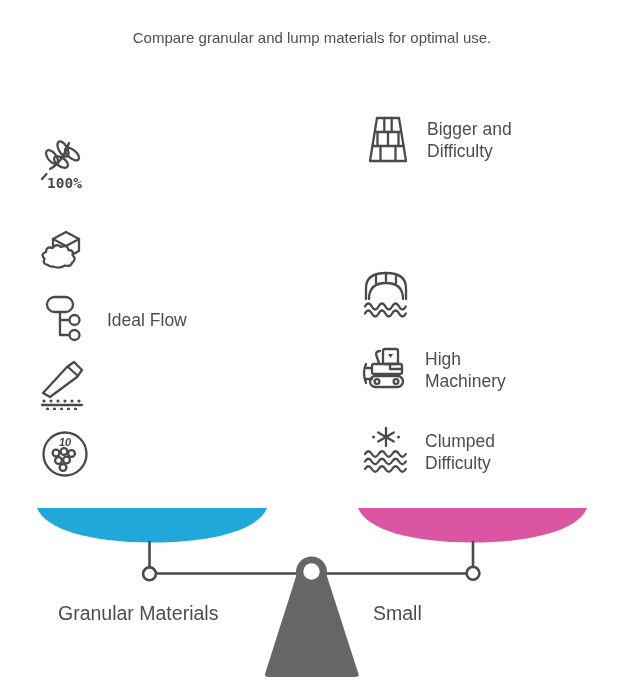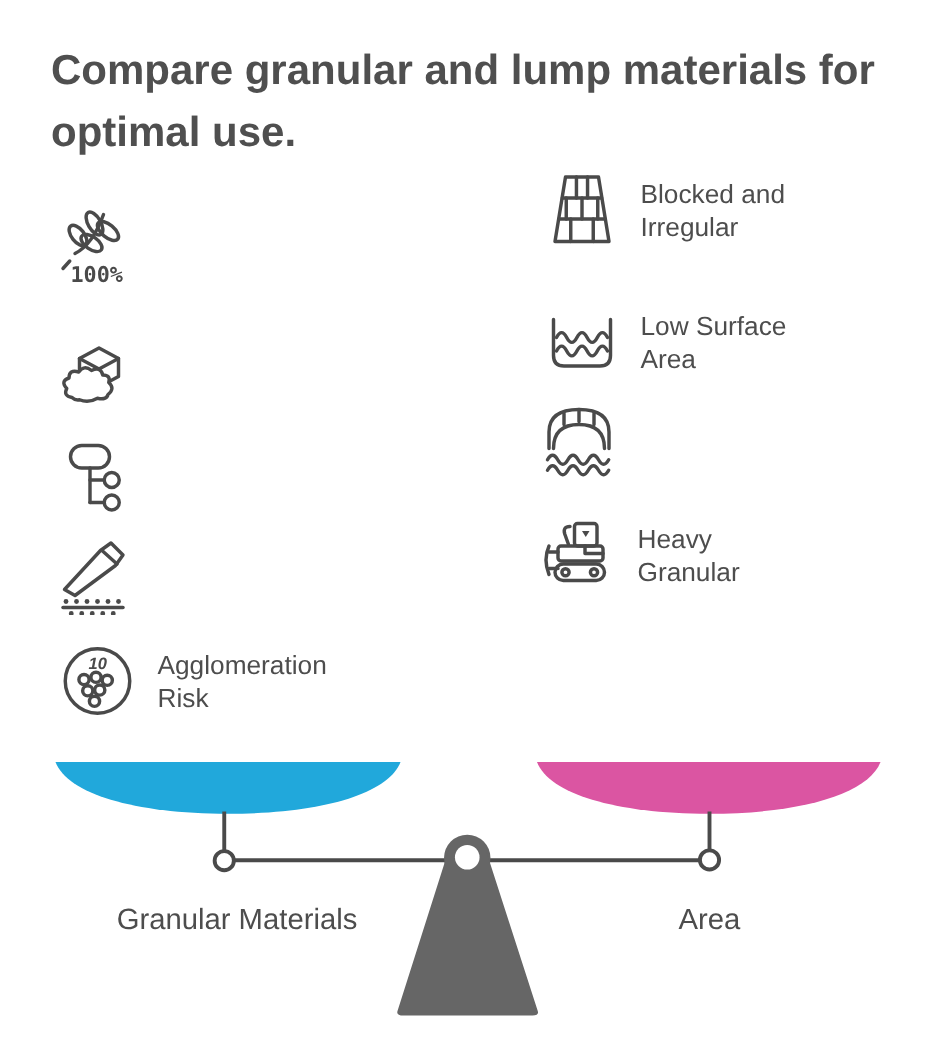--- a/index.html
+++ b/index.html
@@ -1,29 +1,29 @@
 <!DOCTYPE html>
 <html style="--icon: #4a4a4a; --text: #4d4d4d; --title: #4f4f4f;"><head>
 <meta charset="utf-8">
 <style>
   html,body{margin:0;padding:0;background:#ffffff;font-family:"Liberation Sans",sans-serif;}
   .stage{position:relative;width:624px;height:691px;background:#fff;overflow:hidden;margin:0 auto;}
   .title{position:absolute;top:27px;left:50%;transform:translateX(-50%);width:556px;
-         text-align:left;font-size:28px;font-weight:bold;line-height:1.45;
+         text-align:center;font-size:15px;font-weight:normal;line-height:1.45;
          color:var(--title,#4f4f4f);}
   .item{position:absolute;display:flex;align-items:center;gap:11px;}
   .item svg.icon{width:56px;height:56px;flex:0 0 56px;stroke:var(--icon,#4a4a4a);fill:none;
                  stroke-width:2.3;stroke-linecap:round;stroke-linejoin:round;}
   .icon .fill{fill:var(--icon,#4a4a4a);stroke:none;}
   .icon .white{fill:#ffffff;}
   .icon text{stroke:none;fill:var(--icon,#4a4a4a);}
   .item .label{font-size:17.5px;line-height:1.28;color:var(--text,#4d4d4d);}
   .nowrap{white-space:nowrap;}
   .scale-svg{position:absolute;left:0;top:0;width:624px;height:691px;pointer-events:none;}
-  .scale-label{position:absolute;top:602px;width:200px;text-align:center;font-size:19.5px;
+  .scale-label{position:absolute;top:602px;width:200px;text-align:left;font-size:19.5px;
                color:var(--text,#4d4d4d);}
   #granular-label{left:58px;}
   #lumps-label{left:373px;}
 </style>
 </head>
 <body>
 
 <div class="stage">
 
   <div class="title">Compare granular and lump materials for optimal use.</div>
@@ -51,20 +51,21 @@
 
   <div class="item" style="left:40px;top:292px">
     <svg class="icon" viewBox="0 0 56 56">
       <rect x="7" y="5" width="26" height="15" rx="7.5"></rect>
       <path d="M20 20 V43"></path>
       <path d="M20 28 H29"></path>
       <circle cx="34.5" cy="28" r="5"></circle>
       <path d="M20 43 H29"></path>
       <circle cx="34.5" cy="43" r="5"></circle>
     </svg>
+    <div class="label nowrap">Ideal Flow</div>
   </div>
 
   <div class="item" style="left:38px;top:354px">
     <svg class="icon" viewBox="0 0 56 56">
       <path d="M5 39 L29 13 L36 8 L44 16 L39 23 L12 43 Z"></path>
       <path d="M30 13 L40 22"></path>
       <circle class="fill" cx="6" cy="47" r="1.6"></circle>
         <circle class="fill" cx="13" cy="47" r="1.6"></circle>
       <circle class="fill" cx="20" cy="47" r="1.6"></circle>
         <circle class="fill" cx="27" cy="47" r="1.6"></circle>
@@ -83,41 +84,32 @@
     <svg class="icon" viewBox="0 0 56 56">
       <circle cx="27" cy="28" r="21.5"></circle>
       <text x="21" y="20" font-size="11" font-style="italic" font-weight="bold">10</text>
       <circle cx="18" cy="27" r="3.4"></circle>
         <circle cx="26" cy="25.5" r="3.4"></circle>
         <circle cx="33.5" cy="27.5" r="3.4"></circle>
       <circle cx="20.5" cy="34.5" r="3.4"></circle>
         <circle cx="28.5" cy="34" r="3.4"></circle>
       <circle cx="25" cy="41.5" r="3.4"></circle>
     </svg>
-    <div class="label" style="width:135px">Agglomeration Risk</div>
   </div>
 
   <div class="item" style="left:360px;top:112px">
     <svg class="icon" viewBox="0 0 56 56">
       <path d="M17 6 H39 L46 49 H10 Z"></path>
       <path d="M14.9 20 H41.1"></path>
       <path d="M12.6 34 H43.4"></path>
       <path d="M24.3 6 V20 M31.7 6 V20 M17.5 20 V34 M28 20 V34 M38.5 20 V34 M20.5 34 V49 M35.5 34 V49"></path>
     </svg>
-    <div class="label" style="width:108px">Blocked and Irregular</div>
+    <div class="label" style="width:108px">Bigger and Difficulty</div>
   </div>
 
-  <div class="item" style="left:360px;top:200px">
-    <svg class="icon" viewBox="0 0 56 56">
-      <path d="M9 13 V37 Q9 44 16 44 H40 Q47 44 47 37 V13"></path>
-      <path d="M11 25 q3.4 -6.5 6.8 0 q3.4 6.5 6.8 0 q3.4 -6.5 6.8 0 q3.4 6.5 6.8 0 q3.4 -6.5 6.8 0"></path>
-      <path d="M11 34 q3.4 -6.5 6.8 0 q3.4 6.5 6.8 0 q3.4 -6.5 6.8 0 q3.4 6.5 6.8 0 q3.4 -6.5 6.8 0"></path>
-    </svg>
-    <div class="label" style="width:120px">Low Surface Area</div>
-  </div>
 
   <div class="item" style="left:358px;top:268px">
     <svg class="icon" viewBox="0 0 56 56">
       <path d="M8 31 V20 Q8 5 28 5 Q48 5 48 20 V31"></path>
       <path d="M18 7.6 V15 M28 5 V13 M38 7.6 V15"></path>
       <path d="M11 31 Q11 15 28 15 Q45 15 45 31"></path>
       <path d="M7 38.5 q3.4 -6 6.8 0 q3.4 6 6.8 0 q3.4 -6 6.8 0 q3.4 6 6.8 0 q3.4 -6 6.8 0 q3.4 6 6.8 0"></path>
       <path d="M7 45.5 q3.4 -6 6.8 0 q3.4 6 6.8 0 q3.4 -6 6.8 0 q3.4 6 6.8 0 q3.4 -6 6.8 0 q3.4 6 6.8 0"></path>
     </svg>
   </div>
@@ -128,37 +120,48 @@
       <path class="fill" d="M30 12 h5 l-2.5 4 Z"></path>
       <path d="M22 9 Q17 9 18.5 14 L21 21"></path>
       <rect x="14" y="22" width="30" height="10" rx="2"></rect>
       <path d="M32 22 V27 H44"></path>
       <rect x="12" y="34" width="33" height="11" rx="5.5"></rect>
       <circle cx="19" cy="39.5" r="2.4"></circle>
       <circle cx="38" cy="39.5" r="2.4"></circle>
       <path d="M8 22 Q4 31 8 41"></path>
       <path d="M8 26 H14 M8 37 H14"></path>
     </svg>
-    <div class="label" style="width:112px">Heavy Granular</div>
+    <div class="label" style="width:112px">High Machinery</div>
   </div>
 
+  <div class="item" style="left:358px;top:424px">
+    <svg class="icon" viewBox="0 0 56 56">
+      <path d="M28 4 V22 M20.2 8.5 L35.8 17.5 M35.8 8.5 L20.2 17.5"></path>
+      <circle class="fill" cx="15.5" cy="13" r="1.5"></circle>
+      <circle class="fill" cx="40.5" cy="13" r="1.5"></circle>
+      <path d="M7 30 q3.4 -5.5 6.8 0 q3.4 5.5 6.8 0 q3.4 -5.5 6.8 0 q3.4 5.5 6.8 0 q3.4 -5.5 6.8 0 q3.4 5.5 6.8 0"></path>
+      <path d="M7 37.5 q3.4 -5.5 6.8 0 q3.4 5.5 6.8 0 q3.4 -5.5 6.8 0 q3.4 5.5 6.8 0 q3.4 -5.5 6.8 0 q3.4 5.5 6.8 0"></path>
+      <path d="M7 45 q3.4 -5.5 6.8 0 q3.4 5.5 6.8 0 q3.4 -5.5 6.8 0 q3.4 5.5 6.8 0 q3.4 -5.5 6.8 0 q3.4 5.5 6.8 0"></path>
+    </svg>
+    <div class="label" style="width:112px">Clumped Difficulty</div>
+  </div>
 
   <svg class="scale-svg" viewBox="0 0 624 691">
     <path d="M37 508 H267 C259 529 215 542.5 152 542.5 C89 542.5 45 529 37 508 Z" fill="#21a8db"></path>
     <path d="M358 508 H587 C579 529 535 542.5 472.5 542.5 C410 542.5 366 529 358 508 Z" fill="#db55a2"></path>
     <g fill="none" stroke-width="2.6" stroke="#4a4a4a">
       <path d="M149.5 541 V567"></path>
       <path d="M473 541 V566.5"></path>
       <path d="M149.5 573.5 H473"></path>
       <circle cx="149.5" cy="573.8" r="6.4" fill="#ffffff"></circle>
       <circle cx="473" cy="573.3" r="6.4" fill="#ffffff"></circle>
     </g>
     <g fill="#666666">
       <circle cx="311.5" cy="572" r="15.5"></circle>
       <path d="M265 674 L299 567 L324 567 L358.5 674 Q359.5 677 355 677 H269 Q264 677 265 674 Z"></path>
       <circle cx="311.5" cy="571.5" r="8.2" fill="#ffffff"></circle>
     </g>
   </svg>
 
   <div class="scale-label" id="granular-label">Granular Materials</div>
-  <div class="scale-label" id="lumps-label">Area</div>
+  <div class="scale-label" id="lumps-label">Small</div>
 
 </div>
 
 </body></html>

